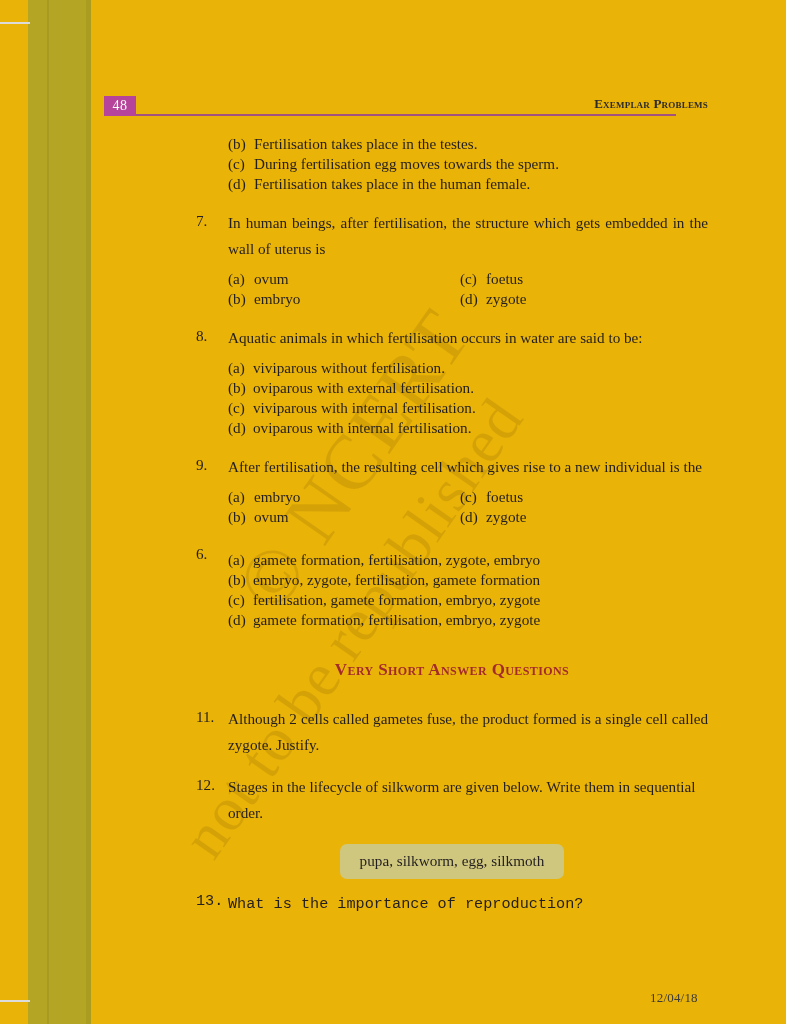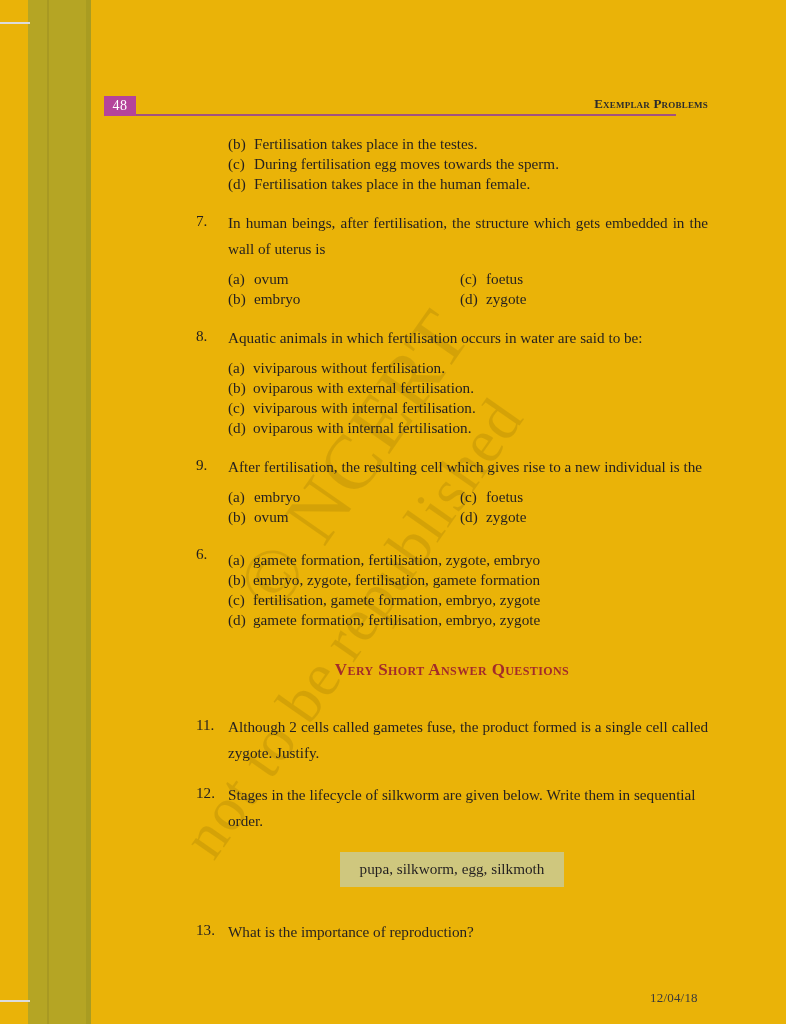--- a/index.html
+++ b/index.html
@@ -241,20 +241,21 @@
     margin-top: 18px;
     display: flex;
     justify-content: center;
   }
   .answer-box {
     background: #cfc77e;
     color: #231f20;
     font-size: 15.2px;
     line-height: 20px;
     padding: 7px 20px 8px 20px;
+    border-radius: 7px;
   }
 
   
   .footer-date {
     position: absolute;
     left: 650px;
     top: 990px;
     font-family: Liberation Serif, serif;
     font-size: 13px;
     color: #3b3b3b;
@@ -402,39 +403,39 @@
           <div class="opt">
             <span class="lbl">(d)</span>
             <span>gamete formation, fertilisation, embryo, zygote</span>
           </div>
         </div>
       </div>
     </div>
 
     <div class="section-heading">Very Short Answer Questions</div>
 
-    <div class="q" style="margin-top:34px;">
+    <div class="q" style="margin-top:26px;">
       <div class="qnum wide">11.</div>
       <div class="qbody">
         <div class="qtext">Although 2 cells called gametes fuse, the product formed is a single cell called zygote. Justify.</div>
       </div>
     </div>
 
     <div class="q">
       <div class="qnum wide">12.</div>
       <div class="qbody">
         <div class="qtext nojust">Stages in the lifecycle of silkworm are given below. Write them in sequential order.</div>
       </div>
     </div>
 
     <div class="answer-box-wrap">
       <div class="answer-box">pupa, silkworm, egg, silkmoth</div>
     </div>
 
-    <div class="q" style="margin-top:32px;">
+    <div class="q" style="margin-top:12px;font-family:Liberation Mono, monospace;">
       <div class="qnum wide">13.</div>
       <div class="qbody">
         <div class="qtext nojust">What is the importance of reproduction?</div>
       </div>
     </div>
 
 
   </div>
 
   <div class="footer-date">12/04/18</div>

